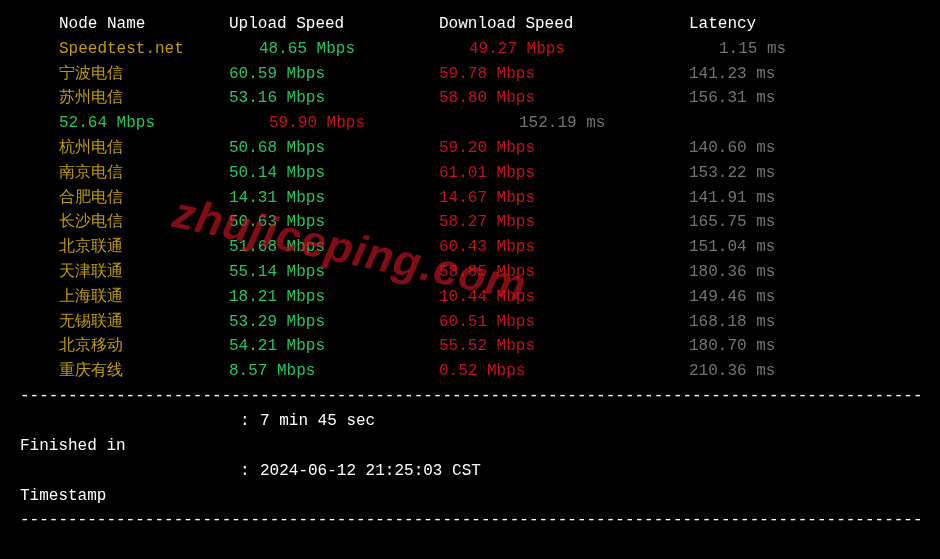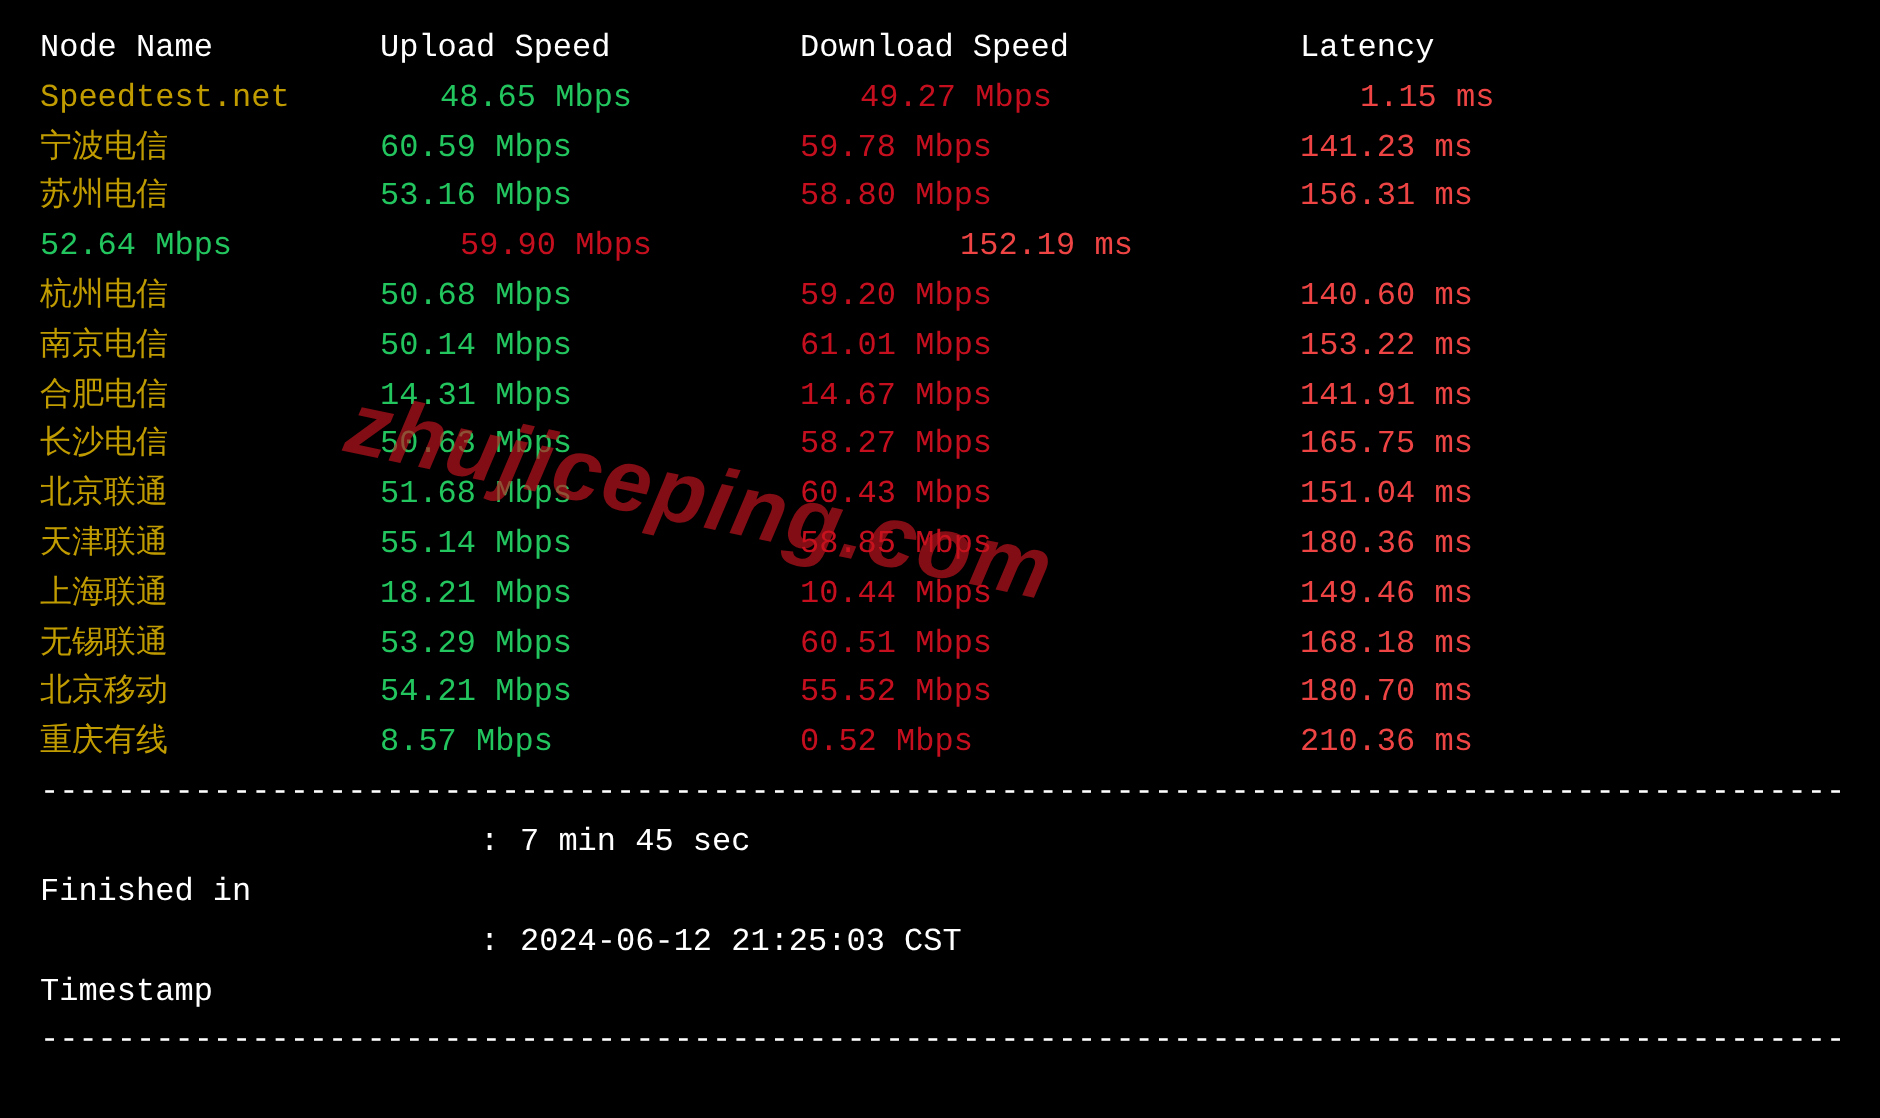--- a/index.html
+++ b/index.html
@@ -16,30 +16,31 @@
     }
     .divider {
       color: #fff;
       white-space: nowrap;
       overflow: hidden;
       letter-spacing: 0;
     }
     .row {
       display: flex;
       white-space: pre;
+      margin-left: 39px;
     }
     .header-row .col { color: #fff; }
     .col-node { width: 170px; }
     .col-upload { width: 210px; }
     .col-download { width: 250px; }
     .col-latency { width: 180px; }
     .c-yellow { color: #c19c00; }
     .c-green { color: #22c55e; }
     .c-red { color: #c50f1f; }
-    .c-cyan { color: #ef4444; }
+    .c-cyan { color: #737373; }
     .c-white { color: #ffffff; }
     .first-row .col-upload,
     .first-row .col-download,
     .first-row .col-latency { padding-left: 30px; }
     .footer-row { display: flex; white-space: pre; color: #fff; }
     .footer-label { width: 220px; margin-top: 25px; }
     .footer-sep { width: 20px; }
     .watermark {
       position: absolute;
       top: 215px;

